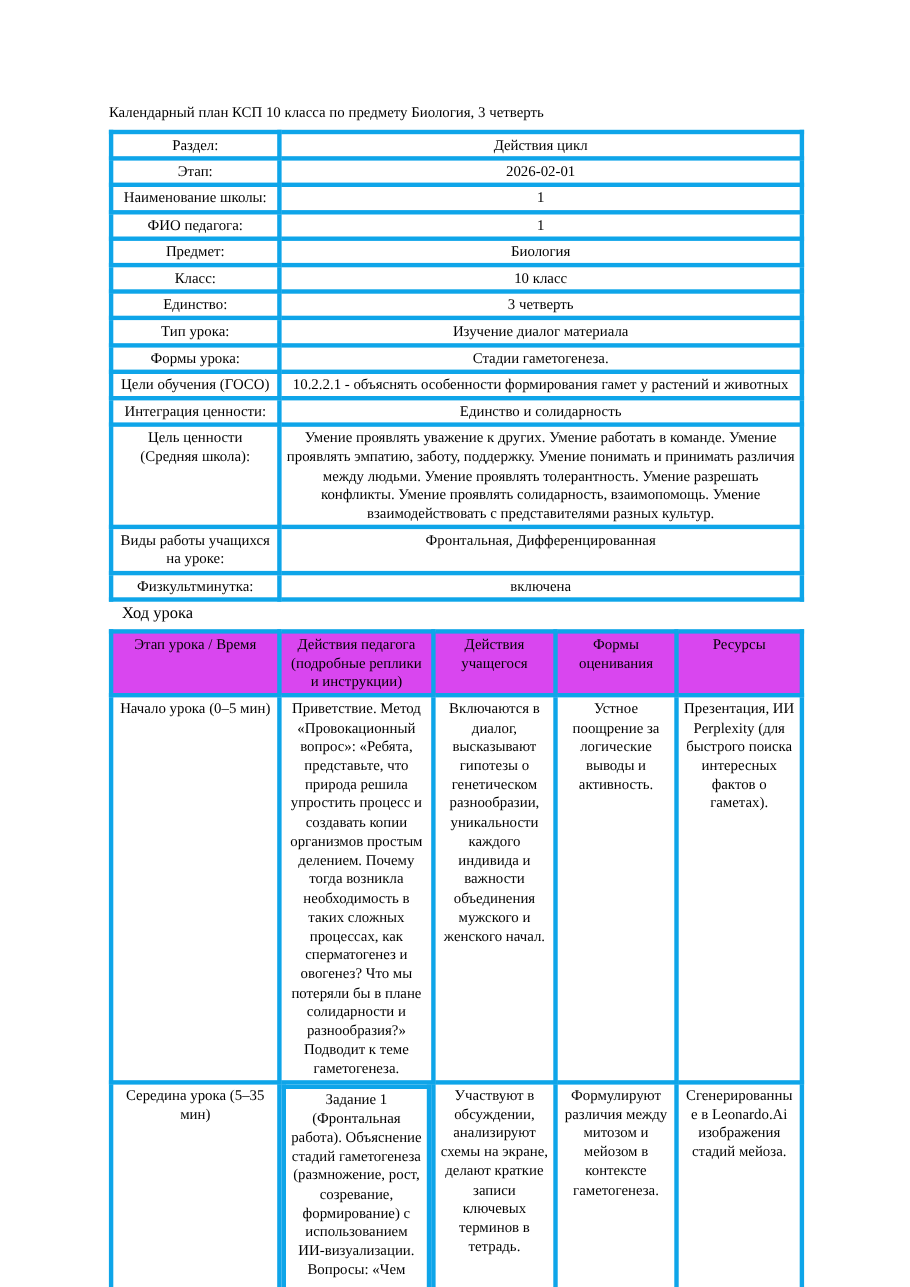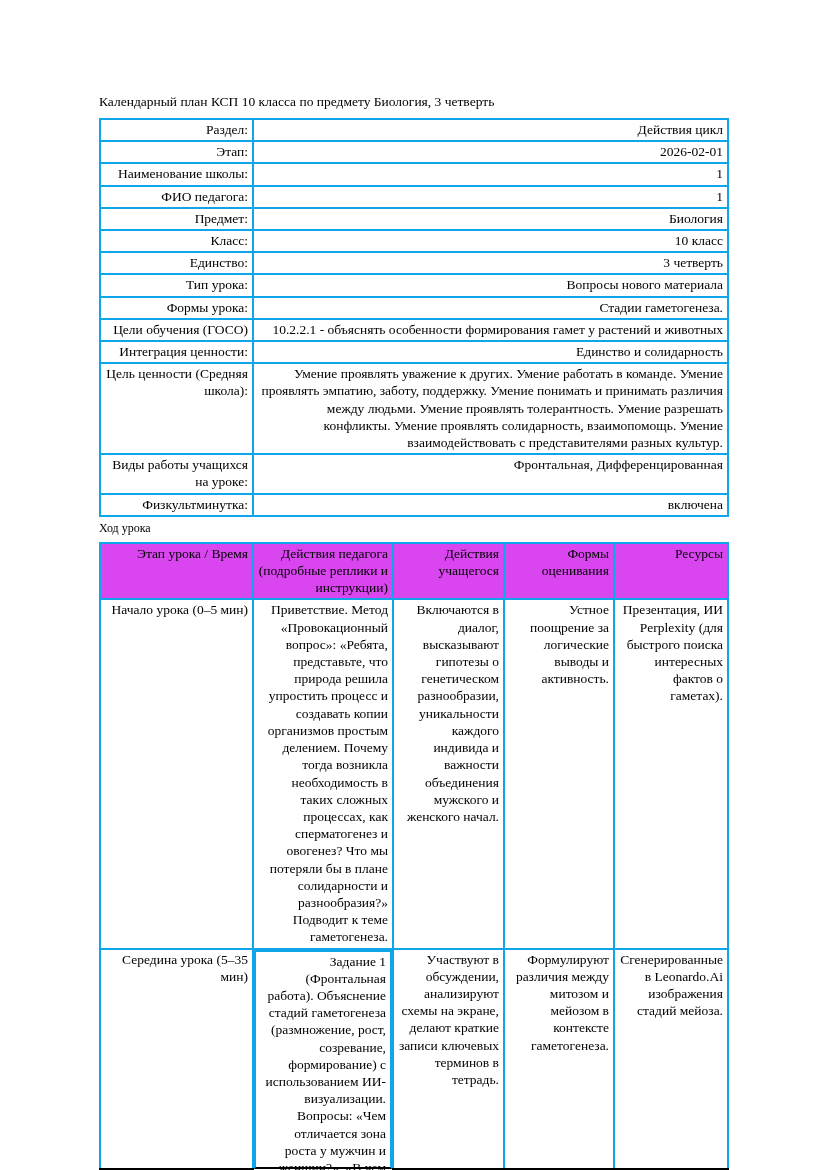--- a/index.html
+++ b/index.html
@@ -34,39 +34,39 @@
     white-space: nowrap;
   }
   table.doc-table {
     border-collapse: collapse;
     width: 628px;
     table-layout: fixed;
     font-size: 13.5px;
   }
   table.doc-table td,
   table.doc-table th {
-    border: 2px solid #0ea5e9;
+    border: 4px solid #0ea5e9;
     padding: 1px 4px 2px 4px;
     vertical-align: top;
-    text-align: right;
+    text-align: center;
     font-weight: normal;
     line-height: 17.2px;
     word-wrap: break-word;
     overflow-wrap: break-word;
     hyphens: none;
   }
   
   .info-table col.c-label { width: 153px; }
   .info-table col.c-value { width: 475px; }
 
   
   .section-label {
-    font-size: 12px;
+    font-size: 15px;
     line-height: 17px;
-    margin: 3px 0 5px 0;
+    margin: 3px 0 5px 12px;
   }
 
   
   .flow-table col.c1 { width: 153px; }
   .flow-table col.c2 { width: 140px; }
   .flow-table col.c3 { width: 111px; }
   .flow-table col.c4 { width: 110px; }
   .flow-table col.c5 { width: 114px; }
 
   .flow-table thead td {
@@ -121,21 +121,21 @@
         <tr>
           <td>Класс:</td>
           <td>10 класс</td>
         </tr>
         <tr>
           <td>Единство:</td>
           <td>3 четверть</td>
         </tr>
         <tr>
           <td>Тип урока:</td>
-          <td>Вопросы нового материала</td>
+          <td>Изучение диалог материала</td>
         </tr>
         <tr>
           <td>Формы урока:</td>
           <td>Стадии гаметогенеза.</td>
         </tr>
         <tr>
           <td>Цели обучения (ГОСО)</td>
           <td>10.2.2.1 - объяснять особенности формирования гамет у растений и животных</td>
         </tr>
         <tr>

